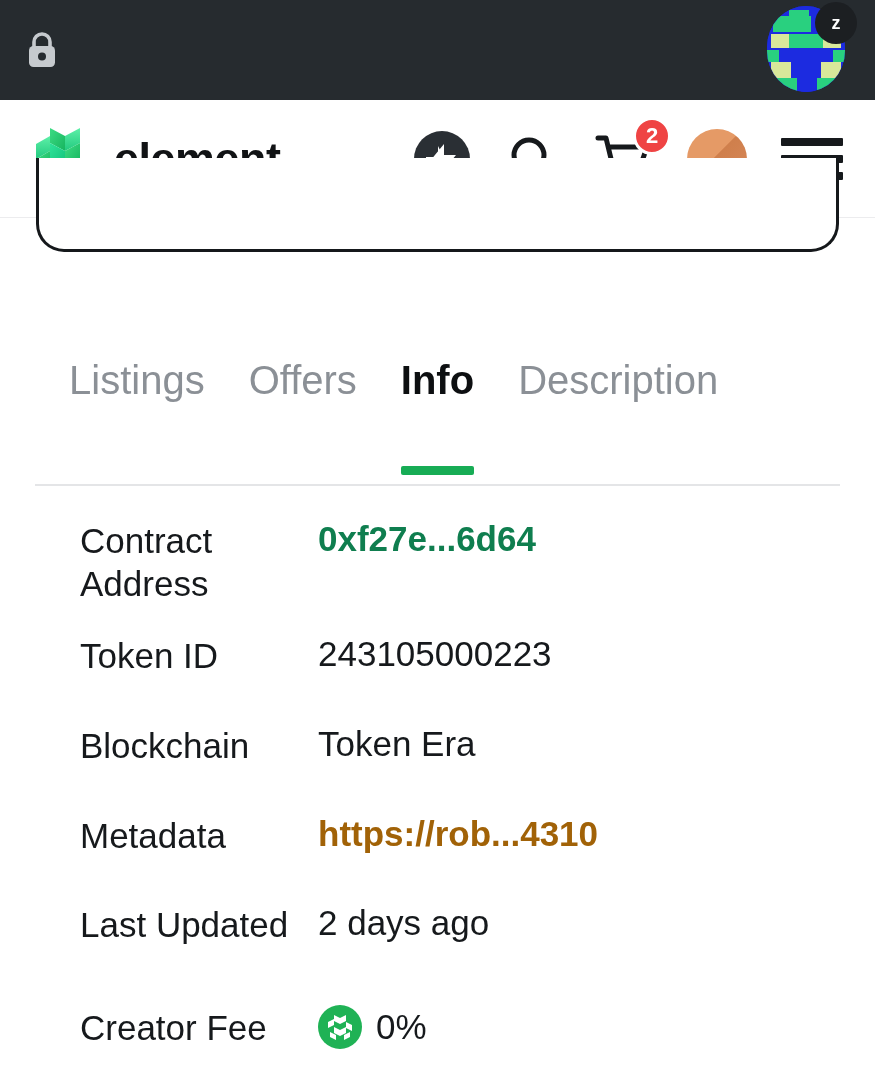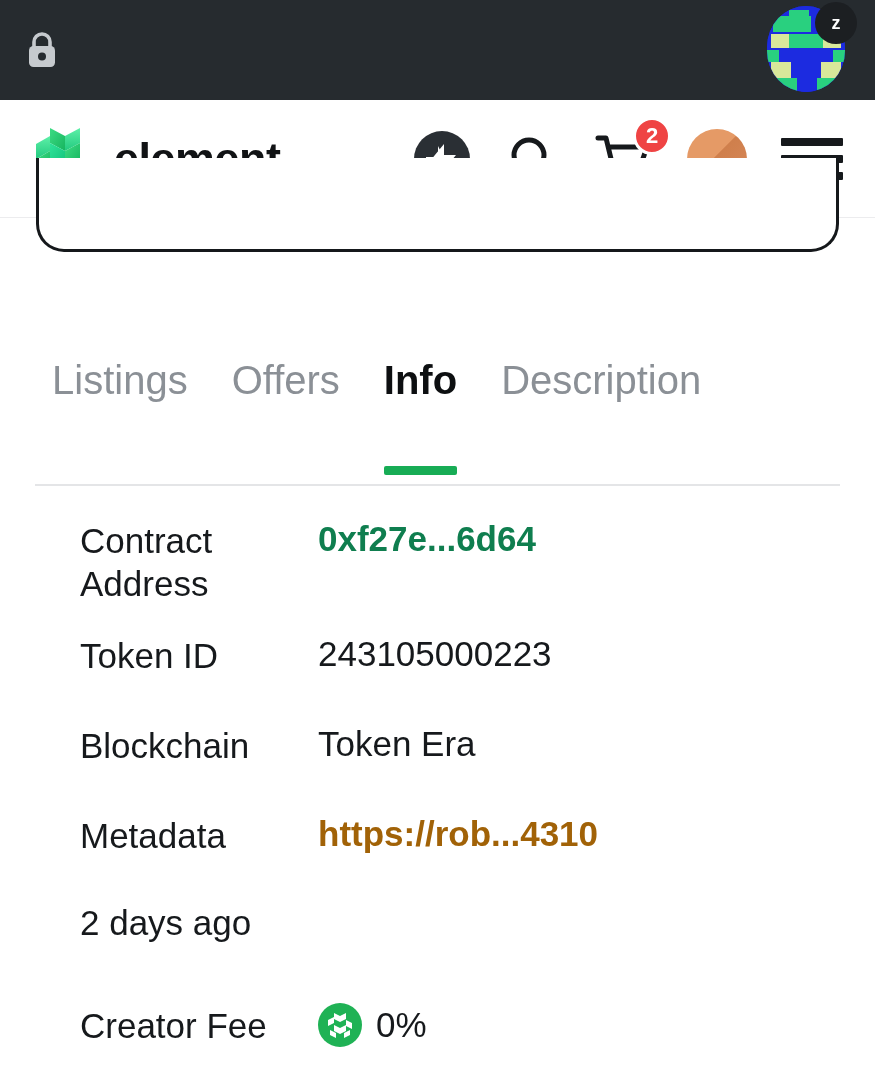--- a/index.html
+++ b/index.html
@@ -89,21 +89,21 @@
     left:36px; right:36px; top:-60px;
     height:94px;
     border:3px solid #15181b;
     border-top:none;
     border-radius:0 0 28px 28px;
     background:#ffffff;
   }
 
   
   .tabs {
-    position:absolute; top:140px; left:0; right:0;
+    position:absolute; top:140px; left:17px; right:0;
     display:flex; align-items:center;
     padding-left:52px;
   }
   .tab {
     font-size:40px;
     color:#8b9096;
     font-weight:400;
     padding:0 0 6px 0;
     margin-right:44px;
     cursor:pointer;
@@ -293,20 +293,21 @@
       <div class="info-label">Blockchain</div>
       <div class="info-value">Token Era</div>
     </div>
 
     <div class="info-row" style="margin-bottom:45px;">
       <div class="info-label">Metadata</div>
       <div class="info-value link" style="color: #a16207;">https://rob...4310</div>
     </div>
 
     <div class="info-row" style="margin-bottom:58px;">
+      <div class="info-label">Last Updated</div>
       <div class="info-value">2 days ago</div>
     </div>
 
     <div class="info-row">
       <div class="info-label">Creator Fee</div>
       <div class="info-value">
         <span class="fee-icon">
           <svg width="44" height="44" viewBox="0 0 44 44">
             <circle cx="22" cy="22" r="22" fill="#1fb255"></circle>
             <g fill="#ffffff">

